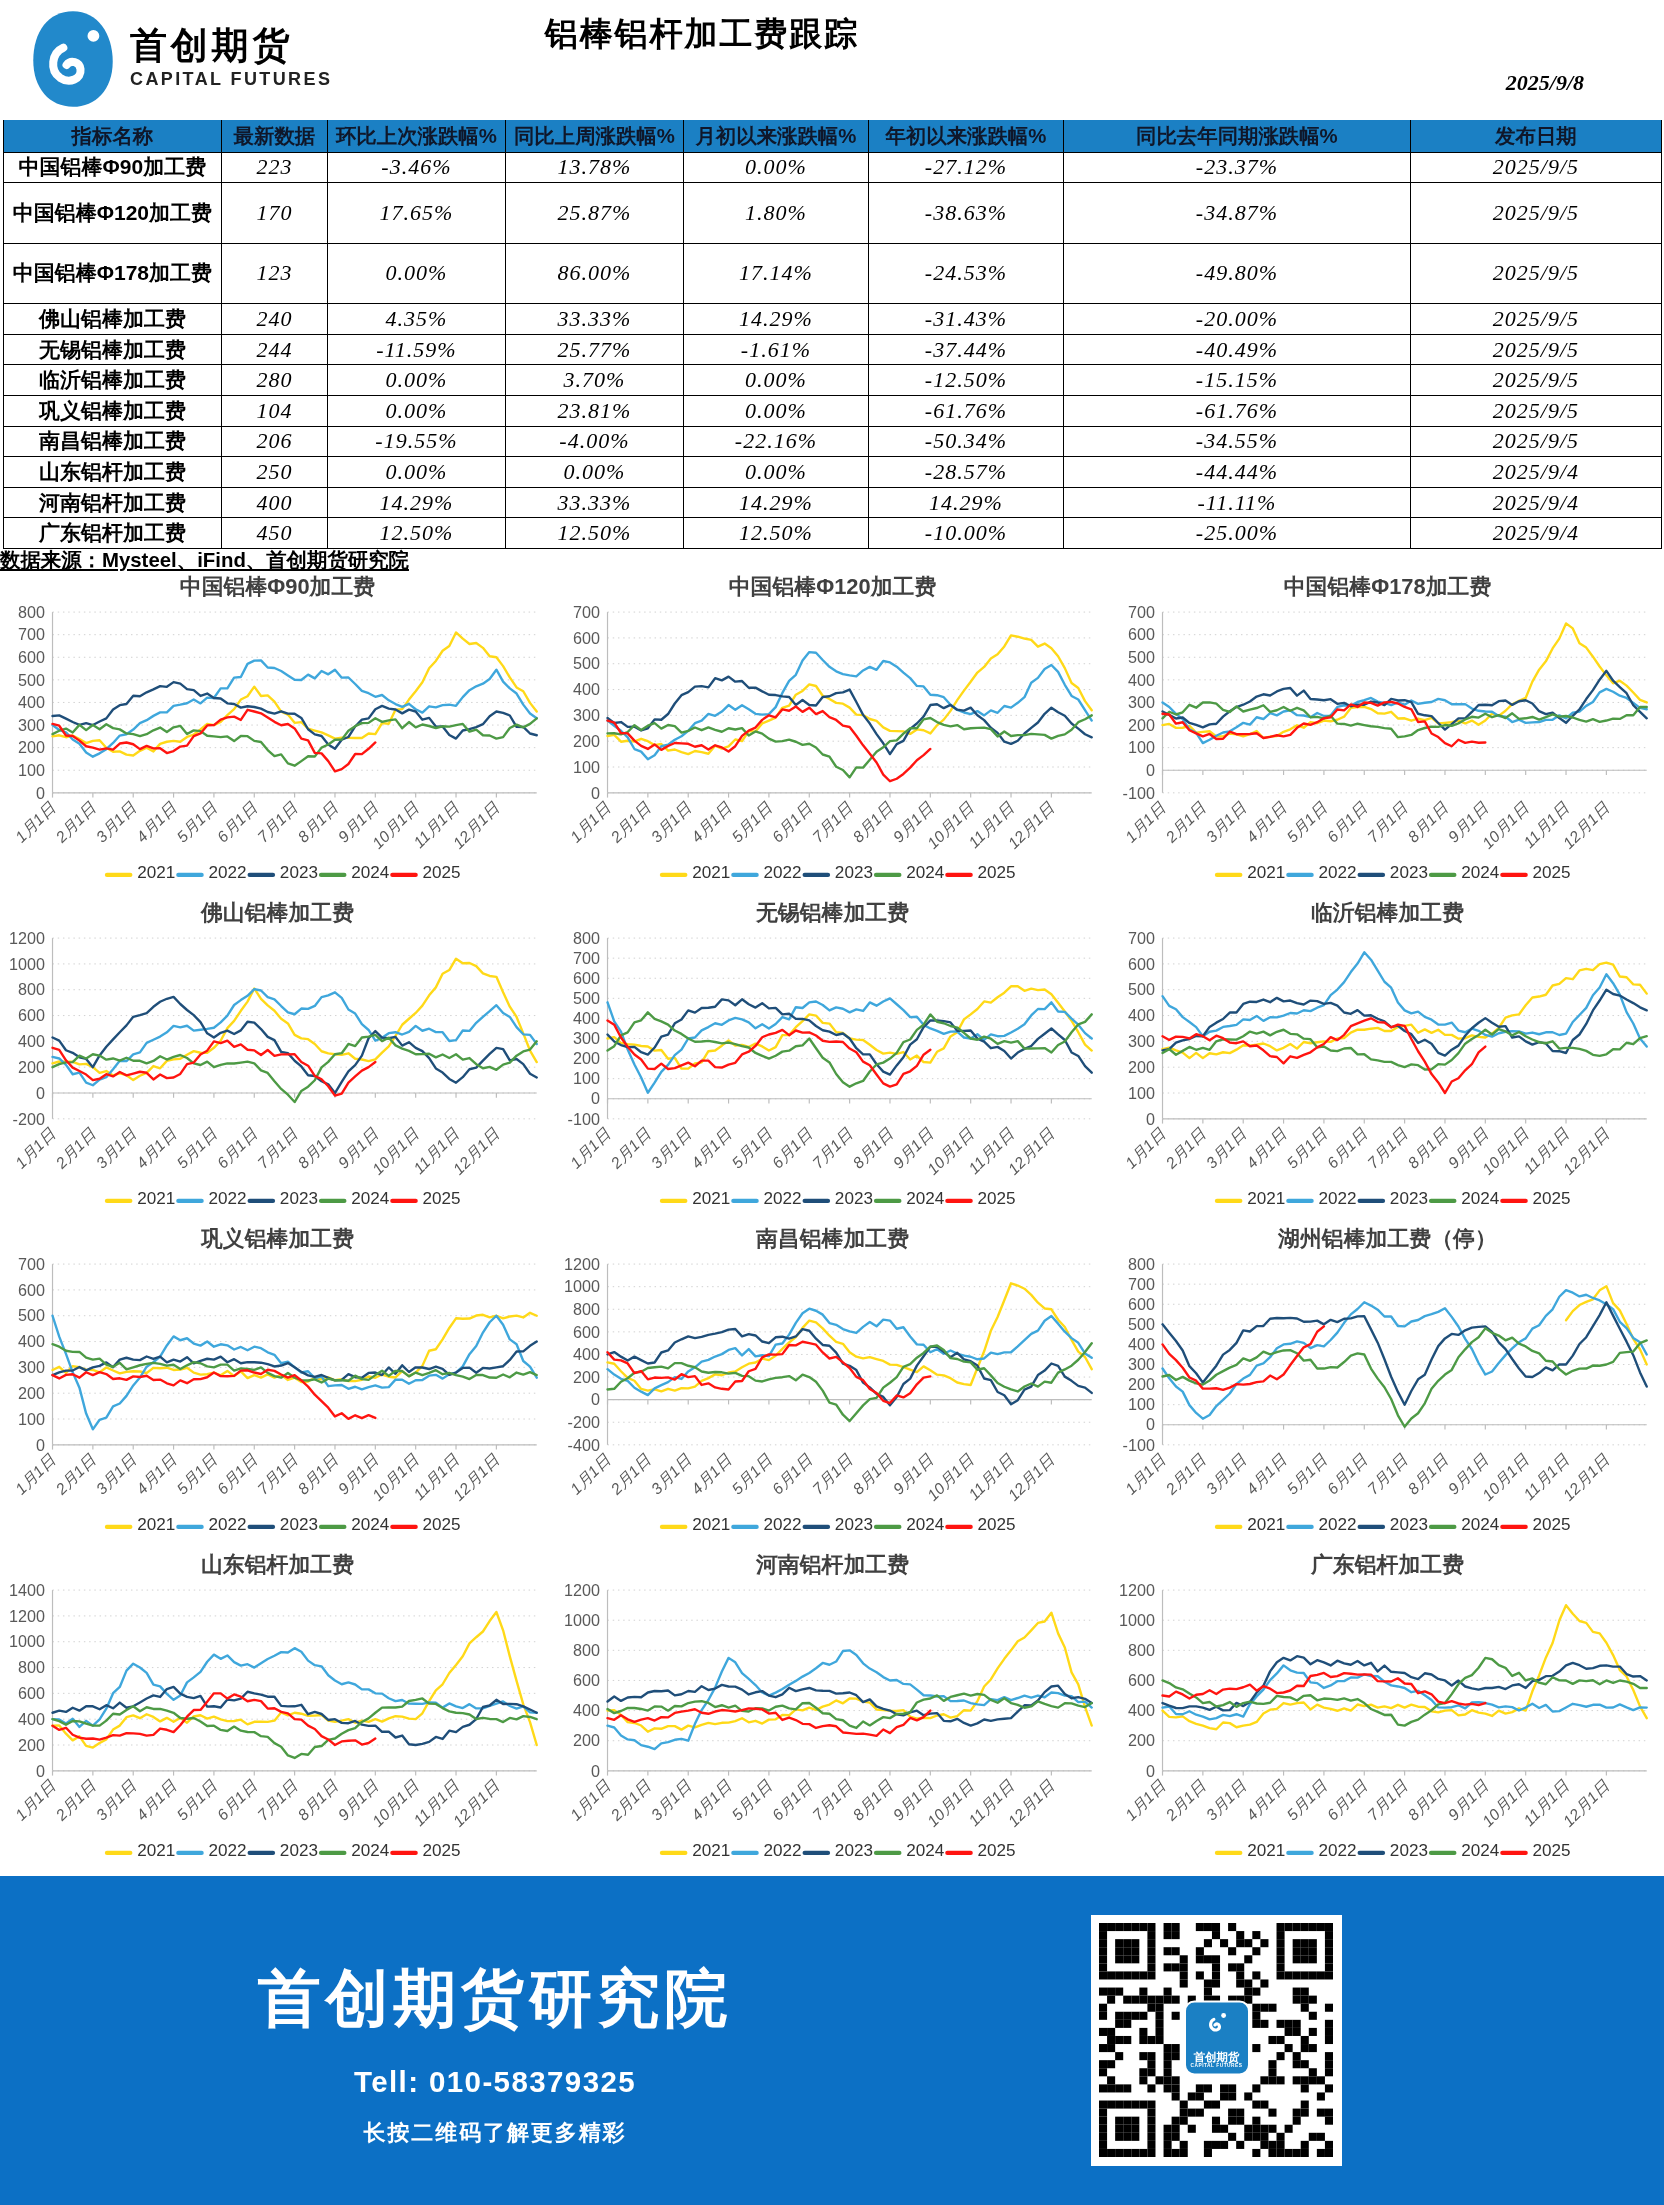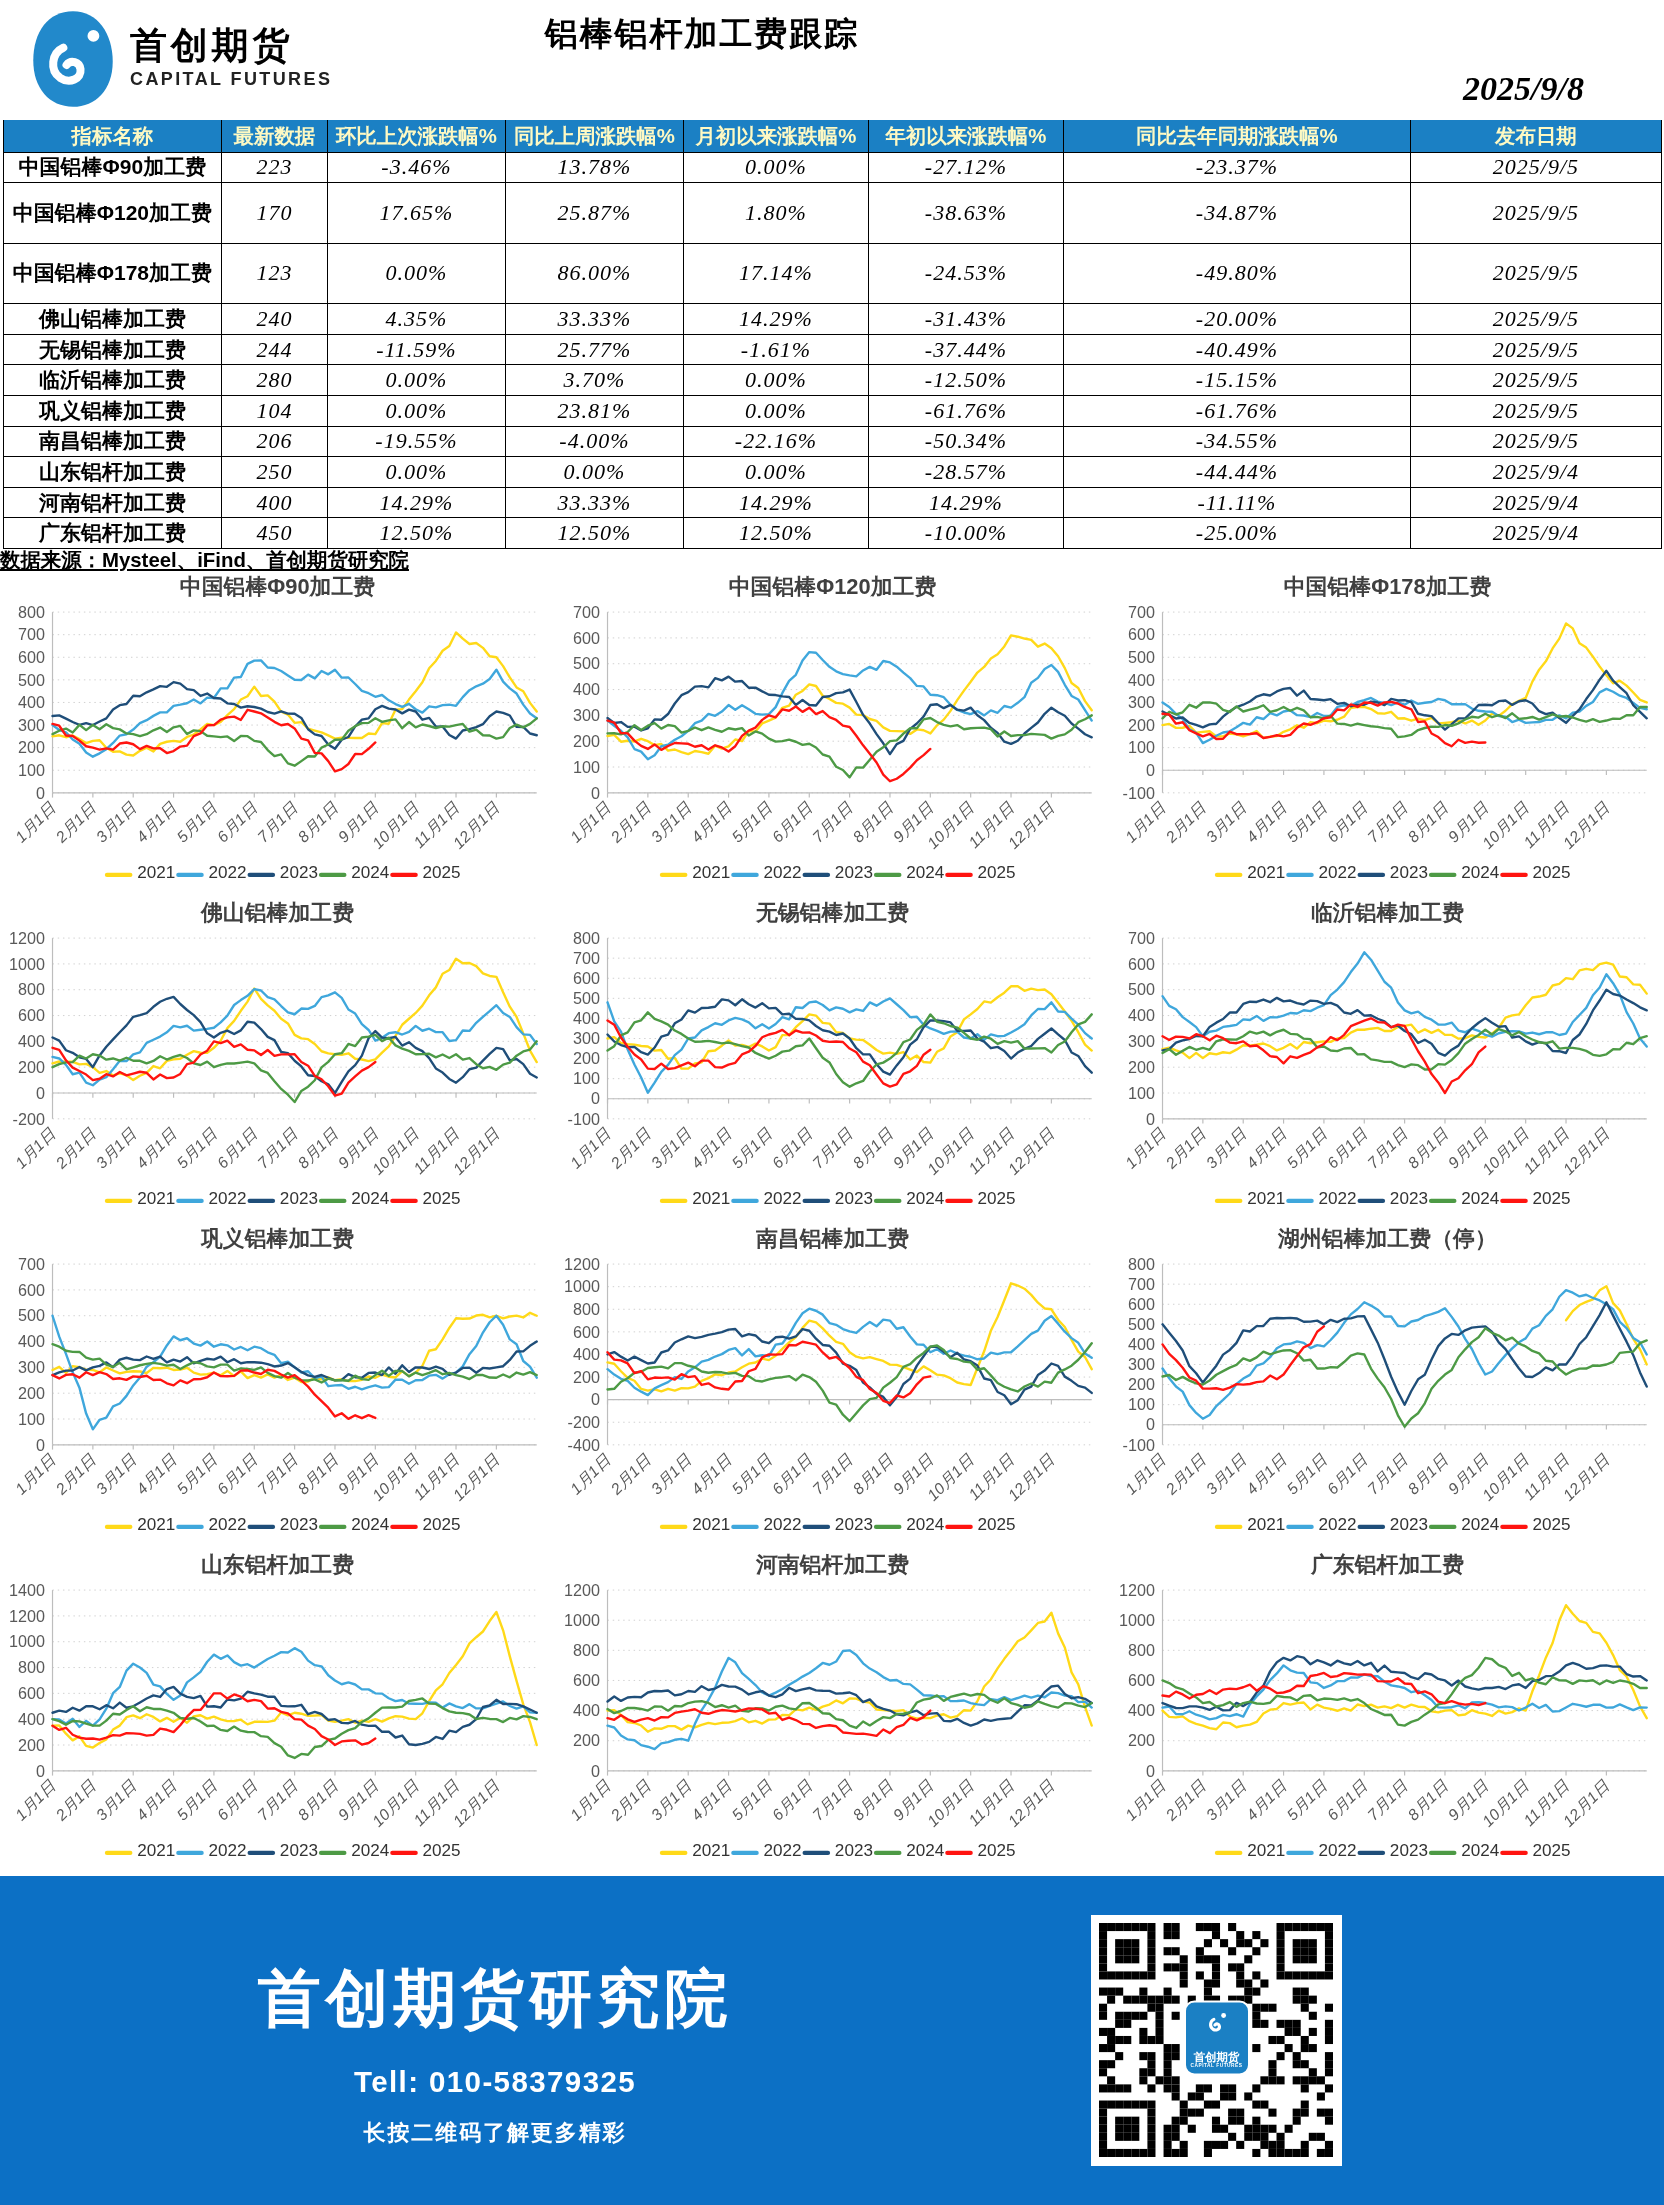--- a/index.html
+++ b/index.html
@@ -5,25 +5,25 @@
   html,body{margin:0;padding:0;background:#fff;}
   body{width:1664px;height:2205px;font-family:"Liberation Sans",sans-serif;color:#000;}
   .page{position:relative;width:1664px;height:2205px;background:#fff;overflow:hidden;}
 
   
   .brand{position:absolute;left:27.6px;top:7.6px;display:flex;align-items:center;gap:12.4px;}
   .brand-logo{width:90px;height:102px;}
   .brand-text .cn{font-size:37px;font-weight:800;letter-spacing:3.8px;line-height:1.05;}
   .brand-text .en{font-size:18px;font-weight:800;letter-spacing:2.4px;color:#222;margin-top:2.9px;}
   .page-title{position:absolute;top:12.4px;left:0;width:1404px;text-align:center;font-size:33px;font-weight:800;margin:0;letter-spacing:1.9px;}
-  .page-date{position:absolute;top:70px;right:80px;font-family:"Liberation Serif",serif;font-style:italic;font-weight:700;font-size:34px;}
+  .page-date{position:absolute;top:70px;right:80px;font-family:"Liberation Serif",serif;font-style:italic;font-weight:700;font-size:22px;}
 
   
   table.data{position:absolute;top:120px;left:2.9px;width:1658px;border-collapse:collapse;table-layout:fixed;}
-  table.data th{background:#1b80c4;color:#fef9c3;font-size:20.4px;font-weight:800;height:29.5px;padding:1px 1.9px;border:1px solid #000;border-top:none;}
+  table.data th{background:#1b80c4;color:#0f172a;font-size:20.4px;font-weight:800;height:29.5px;padding:1px 1.9px;border:1px solid #000;border-top:none;}
   table.data td{border:1px solid #000;border-top-width:1.4px;text-align:center;height:27.6px;padding:1px 1.9px;}
   table.data td.name{font-weight:800;font-size:21px;line-height:1.25;}
   table.data td.num{font-family:"Liberation Serif",serif;font-style:italic;font-size:22px;letter-spacing:1px;}
   table.data tr.tall td{padding:16px 1.9px;}
   .source-note{position:absolute;top:546px;left:0;font-size:20.4px;font-weight:600;text-decoration:underline;}
 
   
   .charts-grid{position:absolute;top:571px;left:0;width:1664px;display:grid;grid-template-columns:repeat(3,555px);}
   .chart-cell{height:326px;display:flex;align-items:flex-start;justify-content:center;}
   .ct{font-size:46px;fill:#404040;font-weight:600;font-family:"Liberation Sans",sans-serif;}

